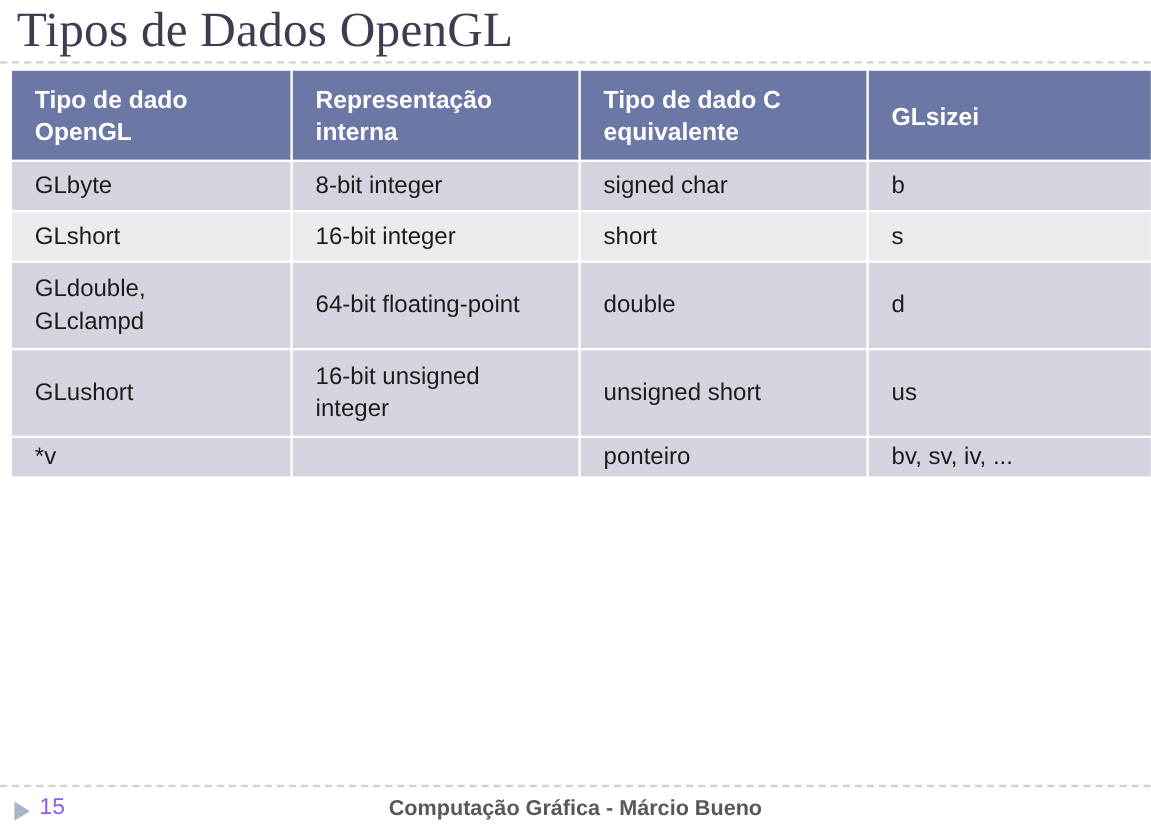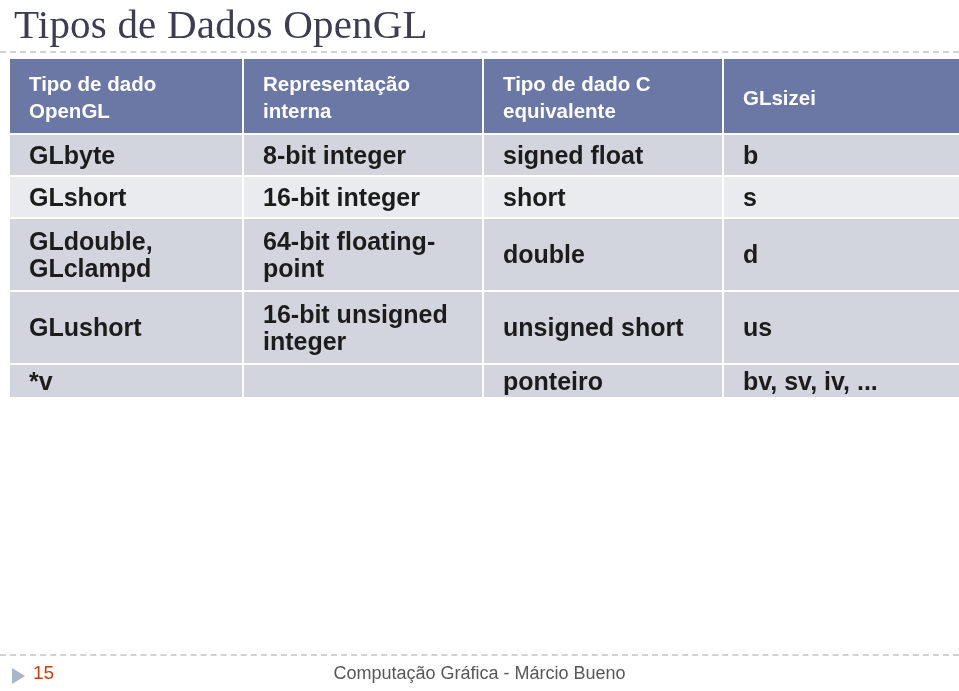--- a/index.html
+++ b/index.html
@@ -47,24 +47,24 @@
     width: 944px;
     border-collapse: separate;
     border-spacing: 2px 2px;
     table-layout: fixed;
   }
   #data-table th,
   #data-table td {
     padding: 0 0 0 19px;
     vertical-align: middle;
     text-align: left;
-    font-size: 25px;
+    font-size: 20px;
     line-height: 27px;
     color: #1c1c1c;
-    font-weight: bold;
+    font-weight: normal;
   }
   #data-table thead th {
     background: #6b78a6;
     color: #ffffff;
     font-weight: bold;
     font-size: 20.5px;
     height: 72px;
     padding-top: 2px;
   }
   #data-table tbody tr.row-dark td { background: #d2d5dd; }
@@ -97,30 +97,31 @@
     height: 0;
     border-left: 13px solid #a9b4c9;
     border-top: 8px solid transparent;
     border-bottom: 8px solid transparent;
   }
   #slide-number {
     position: absolute;
     left: 33px;
     top: 2px;
     font-size: 19px;
-    color: #c2410c;
+    color: #8b5cf6;
   }
   #footer-text {
     position: absolute;
     left: 0;
     top: 3px;
     width: 959px;
     text-align: center;
     font-size: 18px;
     color: #585858;
+    font-weight: bold;
   }
 </style>
 </head>
 <body>
 
 <div id="slide-title">Tipos de Dados OpenGL</div>
 
 <div class="dashed-rule" id="rule-top"></div>
 
 <table id="data-table">
@@ -153,21 +154,21 @@
   <tbody>
 
     <tr class="row-dark h-single">
       <td>
         <span class="cell-break">GLbyte</span>
       </td>
       <td>
         <span class="cell-break">8-bit integer</span>
       </td>
       <td>
-        <span class="cell-break">signed float</span>
+        <span class="cell-break">signed char</span>
       </td>
       <td>b</td>
     </tr>
 
     <tr class="row-light h-single">
       <td>
         <span class="cell-break">GLshort</span>
       </td>
       <td>
         <span class="cell-break">16-bit integer</span>

